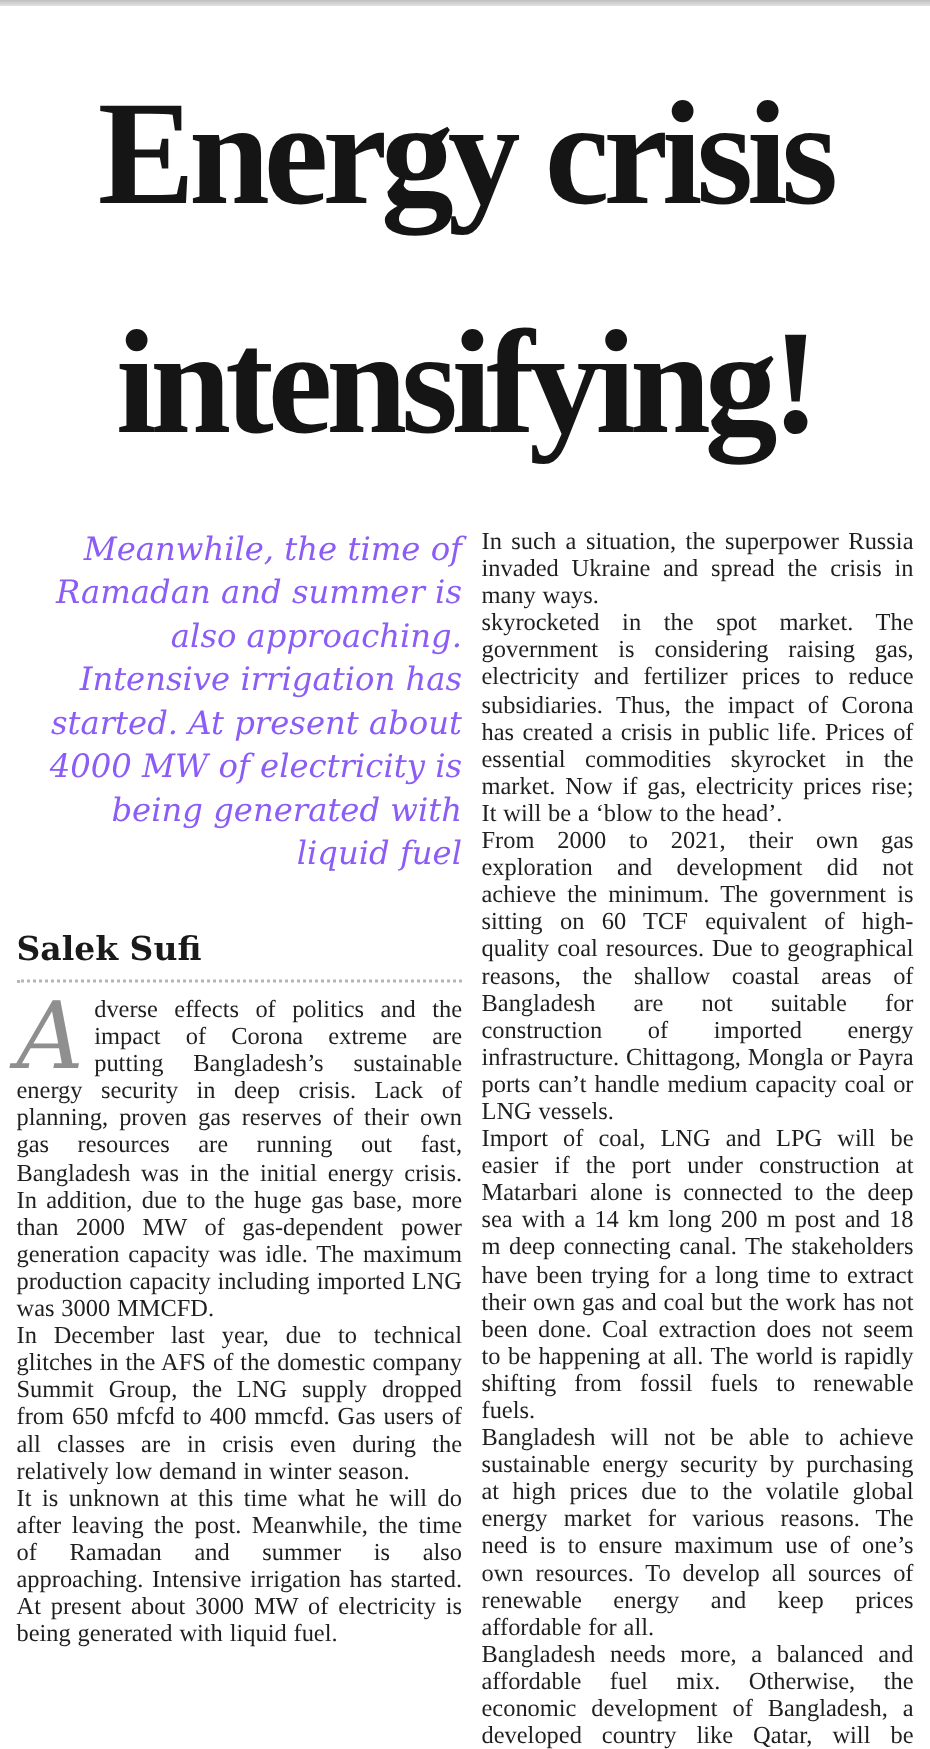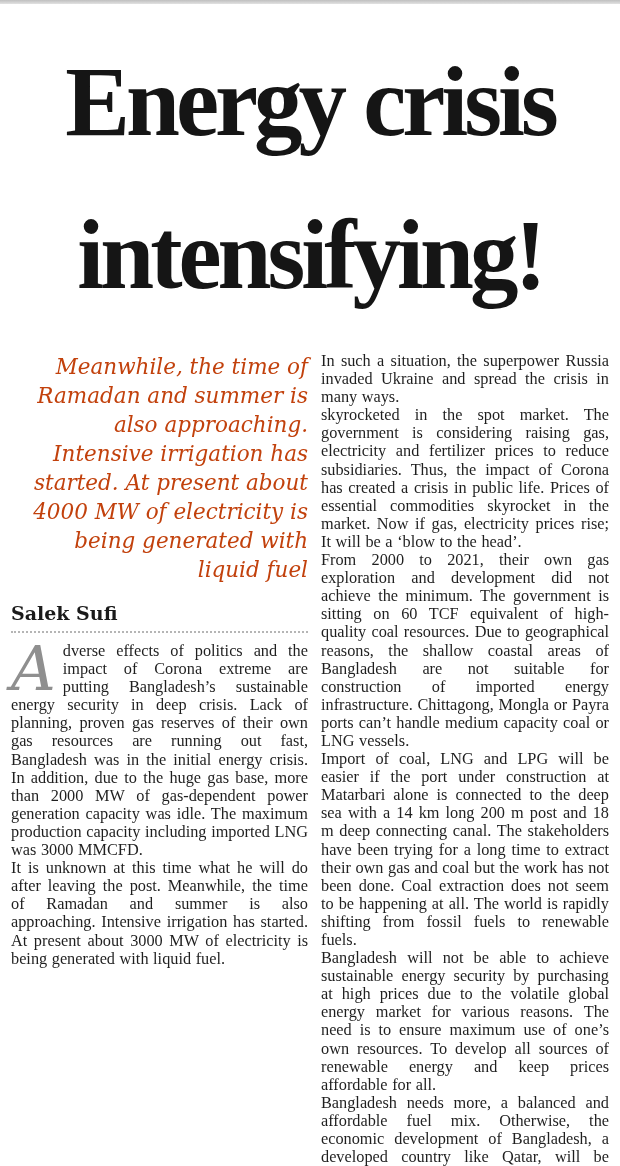--- a/index.html
+++ b/index.html
@@ -35,28 +35,28 @@
     padding: 26px 11px 0 11px;
     box-sizing: border-box;
   }
   .col-left  { width: 297px; flex: 0 0 297px; }
   .col-right { width: 288px; flex: 0 0 288px; }
   .pull-quote {
     font-family: "DejaVu Serif", serif;
     font-style: italic;
     font-size: 21.5px;
     line-height: 29px;
-    color: #c2410c;
+    color: #8b5cf6;
     text-align: right;
-    margin: 0 0 16px 0;
+    margin: 0 0 34px 0;
   }
   .byline {
     font-family: "DejaVu Serif", serif;
     font-weight: 700;
-    font-size: 19px;
+    font-size: 22px;
     color: #1a1a1a;
     padding: 2px 0 7px 0;
     border-bottom: 2px dotted #b5b5b5;
     margin-bottom: 9px;
   }
   .body-text p {
     margin: 0;
     font-family: "Liberation Serif", serif;
     font-size: 16.3px;
     line-height: 18.1px;
@@ -87,20 +87,21 @@
 
 <div class="columns">
 
   <div class="col-left">
     <div class="pull-quote">Meanwhile, the time of Ramadan and summer is also approaching. Intensive irrigation has started. At present about 4000 MW of electricity is being generated with liquid fuel</div>
 
     <div class="byline">Salek Sufi</div>
 
     <div class="body-text">
       <p><span class="dropcap">A</span><span>dverse effects of politics and the impact of Corona extreme are putting Bangladesh’s sustainable energy security in deep crisis. Lack of planning, proven gas reserves of their own gas resources are running out fast, Bangladesh was in the initial energy crisis. In addition, due to the huge gas base, more than 2000 MW of gas-dependent power generation capacity was idle. The maximum production capacity including imported LNG was 3000 MMCFD.</span></p>
+      <p>In December last year, due to technical glitches in the AFS of the domestic company Summit Group, the LNG supply dropped from 650 mfcfd to 400 mmcfd. Gas users of all classes are in crisis even during the relatively low demand in winter season.</p>
       <p>It is unknown at this time what he will do after leaving the post. Meanwhile, the time of Ramadan and summer is also approaching. Intensive irrigation has started. At present about 3000 MW of electricity is being generated with liquid fuel.</p>
     </div>
   </div>
 
   <div class="col-right body-text">
     <p>In such a situation, the superpower Russia invaded Ukraine and spread the crisis in many ways.</p>
     <p>skyrocketed in the spot market. The government is considering raising gas, electricity and fertilizer prices to reduce subsidiaries. Thus, the impact of Corona has created a crisis in public life. Prices of essential commodities skyrocket in the market. Now if gas, electricity prices rise; It will be a ‘blow to the head’.</p>
     <p>From 2000 to 2021, their own gas exploration and development did not achieve the minimum. The government is sitting on 60 TCF equivalent of high-quality coal resources. Due to geographical reasons, the shallow coastal areas of Bangladesh are not suitable for construction of imported energy infrastructure. Chittagong, Mongla or Payra ports can’t handle medium capacity coal or LNG vessels.</p>
     <p>Import of coal, LNG and LPG will be easier if the port under construction at Matarbari alone is connected to the deep sea with a 14 km long 200 m post and 18 m deep connecting canal. The stakeholders have been trying for a long time to extract their own gas and coal but the work has not been done. Coal extraction does not seem to be happening at all. The world is rapidly shifting from fossil fuels to renewable fuels.</p>
     <p>Bangladesh will not be able to achieve sustainable energy security by purchasing at high prices due to the volatile global energy market for various reasons. The need is to ensure maximum use of one’s own resources. To develop all sources of renewable energy and keep prices affordable for all.</p>

